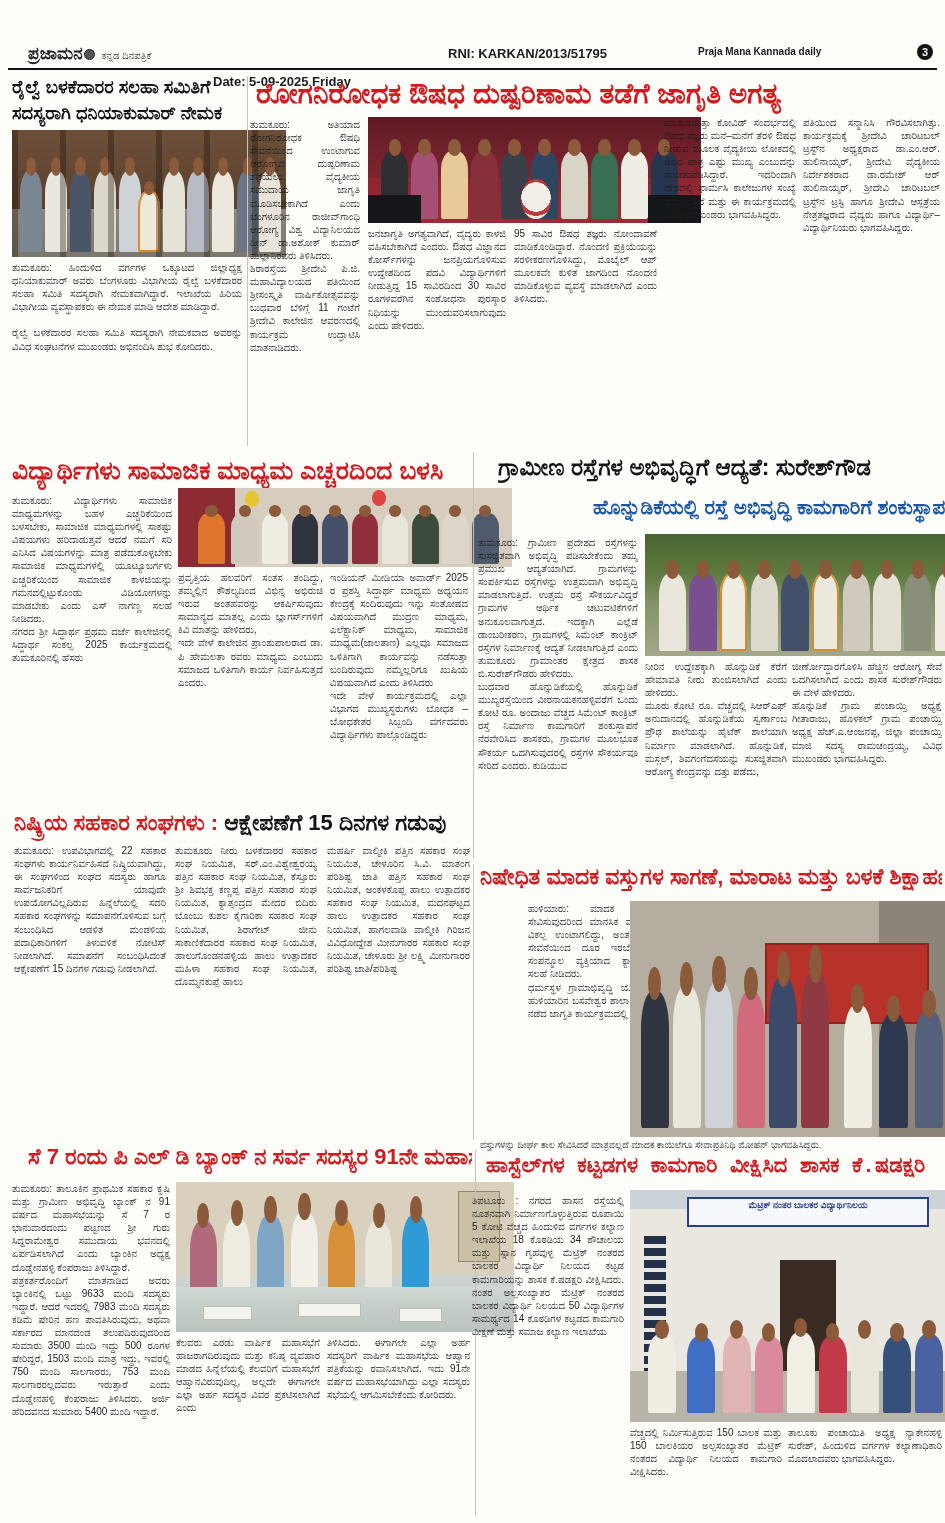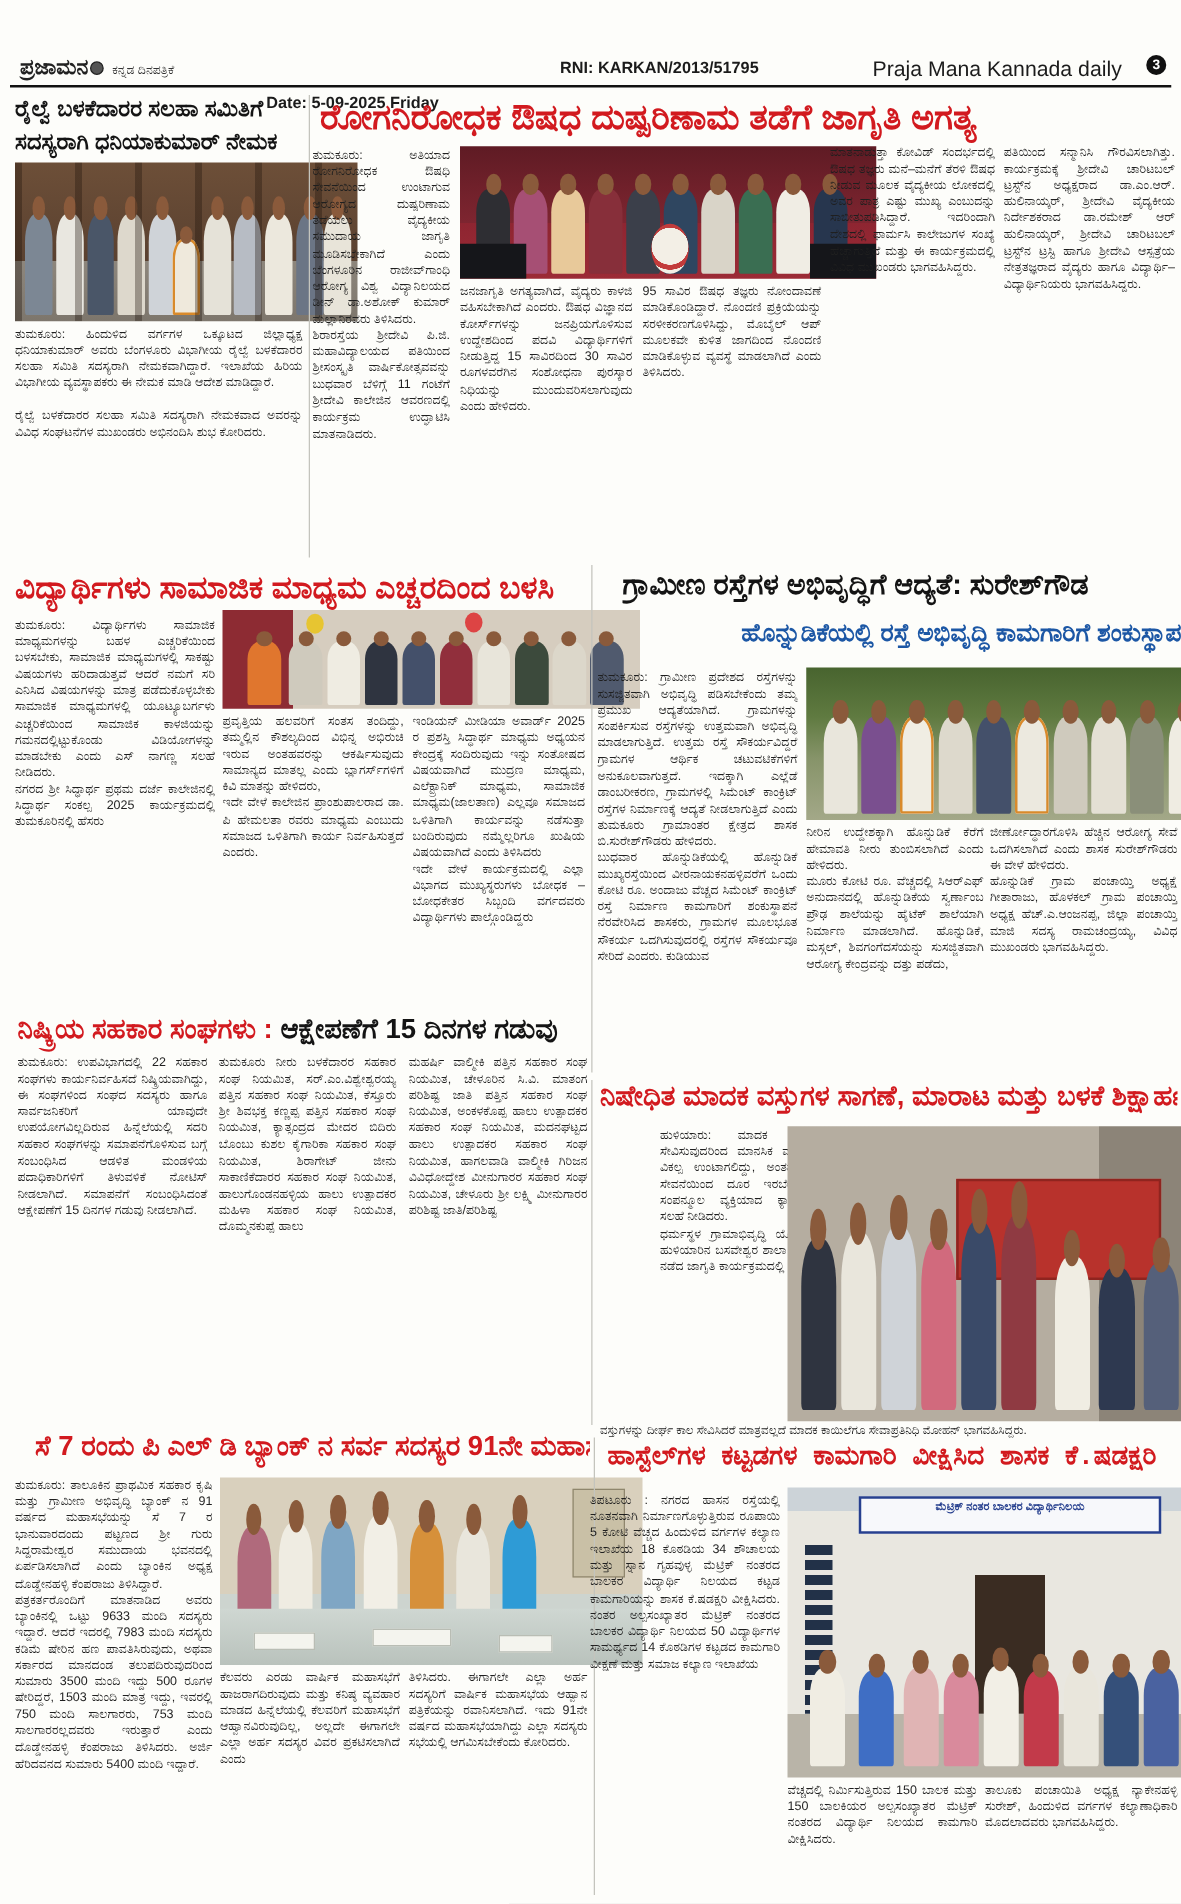--- a/index.html
+++ b/index.html
@@ -1,26 +1,26 @@
 <!DOCTYPE html>
 <html style="--headline-red: #d21a1f; --subhead-blue: #1c57a5;"><head>
 <meta charset="utf-8">
 <style>
   html,body{margin:0;padding:0;background:#e8e8e4;}
   .page{position:relative;width:945px;height:1523px;margin:0 auto;background:#fdfdfa;
         font-family:"Liberation Sans",sans-serif;color:#1b1b1b;overflow:hidden;}
   
   .hdr{position:absolute;left:8px;top:42px;width:929px;height:26px;border-bottom:2px solid #111;}
-  .logo{position:absolute;left:8px;top:2px;font-weight:bold;font-size:17px;color:#222;}
+  .logo{position:absolute;left:20px;top:2px;font-weight:bold;font-size:17px;color:#222;}
   .logo .tag{font-weight:normal;font-size:10px;margin-left:6px;color:#333;}
   .emb{display:inline-block;width:9px;height:9px;border-radius:50%;background:#555;
        border:1.5px solid #222;vertical-align:middle;margin:0 1px;}
   .hdate{position:absolute;left:330px;top:4px;font-weight:bold;font-size:13px;margin-top:28px;}
   .hrni{position:absolute;left:720px;top:4px;font-weight:bold;font-size:13px;}
-  .hname{position:absolute;left:1140px;top:4px;font-weight:normal;font-size:17px;}
+  .hname{position:absolute;left:1140px;top:4px;font-weight:bold;font-size:10px;}
   .hpage{position:absolute;right:4px;top:2px;width:16px;height:16px;border-radius:50%;
          background:#111;color:#fff;font-size:11px;font-weight:bold;text-align:center;line-height:16px;}
   .hdate,.hrni,.hname{white-space:nowrap;}
   .hdate{left:205px}.hrni{left:440px}.hname{left:690px}
 
   
   .hl{position:absolute;font-weight:bold;overflow:hidden;}
   .red{color:var(--headline-red,#d21a1f);}
   .blk{color:#141414;}
   .blu{color:var(--subhead-blue,#1c57a5);}

